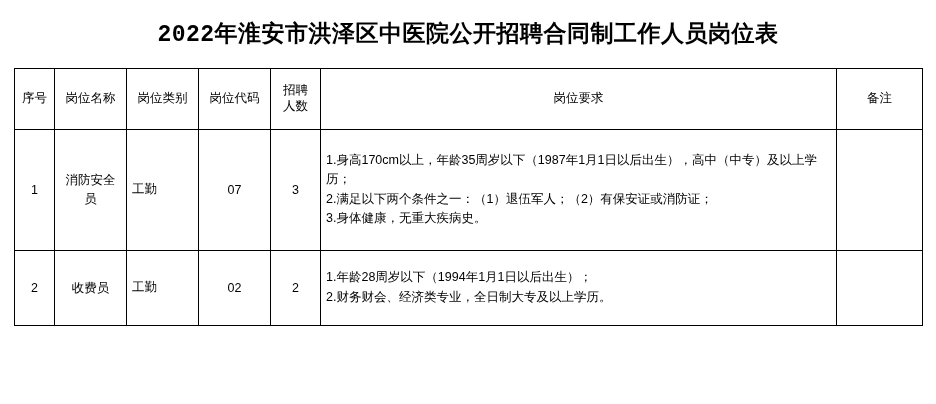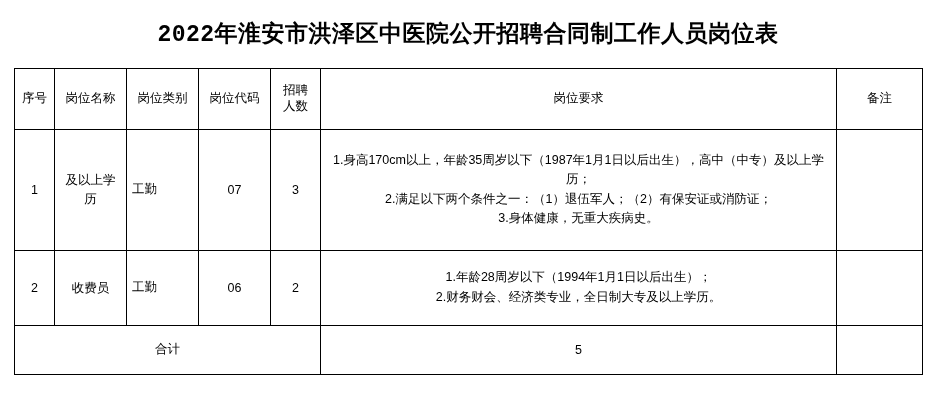--- a/index.html
+++ b/index.html
@@ -57,21 +57,20 @@
   .c-num   { width: 50px;  text-align: center; }
   .c-req   { width: 516px; text-align: left; line-height: 1.55; margin-left: 31px; }
   .c-note  { width: 86px;  text-align: center; margin-left: 8px; }
 
   .row-1 td { height: 112px; }
   .row-2 td { height: 66px; }
   .row-total td { height: 40px; text-align: center; }
   .row-total .total-label { text-align: center; }
   .req-lines {
     white-space: pre-line;
-    text-align: center;
   }
   .total-value { font-size: 13px; }
 </style>
 </head>
 <body>
 
 <div class="page">
 
   <div class="doc-title">2022年淮安市洪泽区中医院公开招聘合同制工作人员岗位表</div>
 
@@ -92,42 +91,37 @@
         <td class="c-type">岗位类别</td>
         <td class="c-code">岗位代码</td>
         <td class="c-num req-lines">招聘
 人数</td>
         <td class="c-req" style="text-align:center">岗位要求</td>
         <td class="c-note">备注</td>
       </tr>
 
       <tr class="row-1">
         <td class="c-seq">1</td>
-        <td class="c-name">及以上学历</td>
+        <td class="c-name">消防安全员</td>
         <td class="c-type">工勤</td>
         <td class="c-code">07</td>
         <td class="c-num">3</td>
         <td class="c-req req-lines">1.身高170cm以上，年龄35周岁以下（1987年1月1日以后出生），高中（中专）及以上学历；
 2.满足以下两个条件之一：（1）退伍军人；（2）有保安证或消防证；
 3.身体健康，无重大疾病史。</td>
         <td class="c-note"></td>
       </tr>
 
       <tr class="row-2">
         <td class="c-seq">2</td>
         <td class="c-name">收费员</td>
         <td class="c-type">工勤</td>
-        <td class="c-code">06</td>
+        <td class="c-code">02</td>
         <td class="c-num">2</td>
         <td class="c-req req-lines">1.年龄28周岁以下（1994年1月1日以后出生）；
 2.财务财会、经济类专业，全日制大专及以上学历。</td>
         <td class="c-note"></td>
       </tr>
 
-      <tr class="row-total">
-        <td class="total-label" colspan="5">合计</td>
-        <td class="total-value">5</td>
-        <td></td>
-      </tr>
     </tbody>
   </table>
 
 </div>
 
 </body></html>

